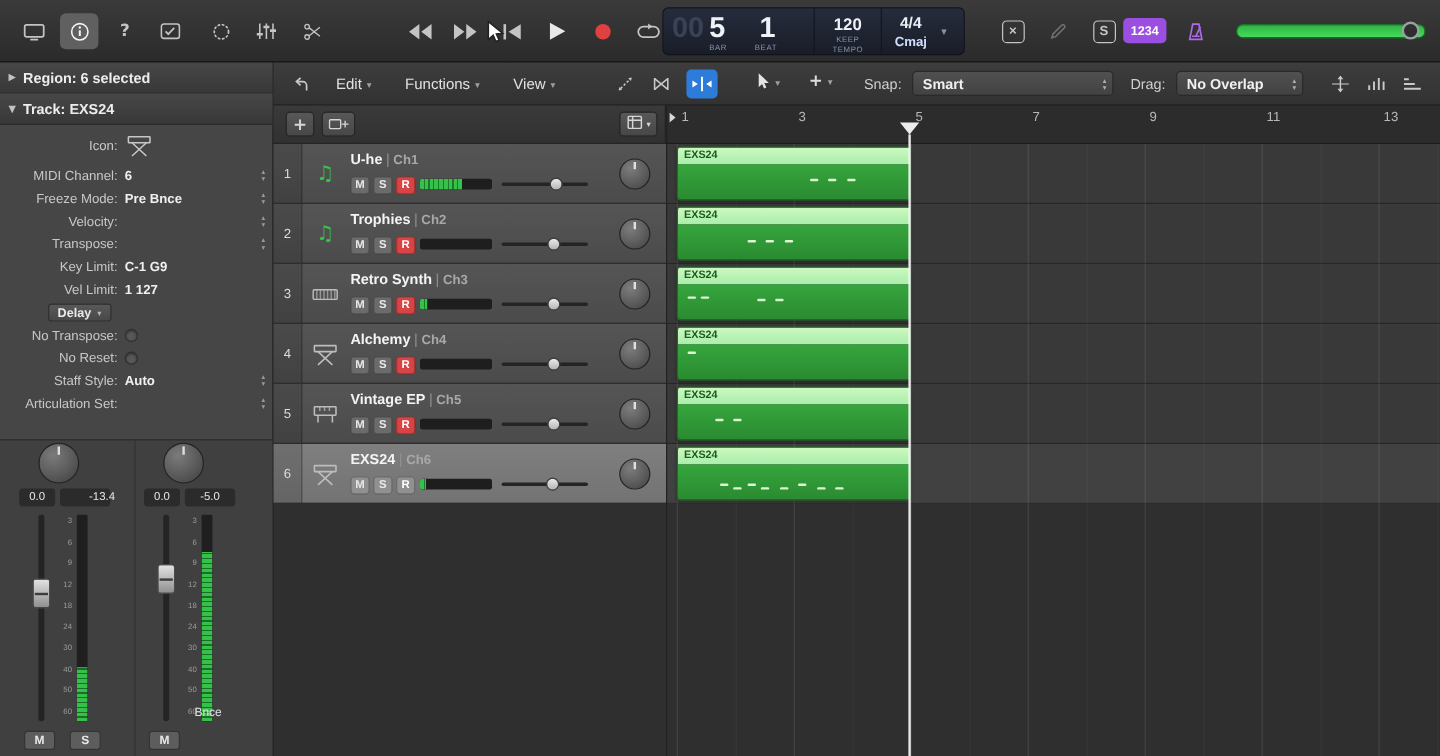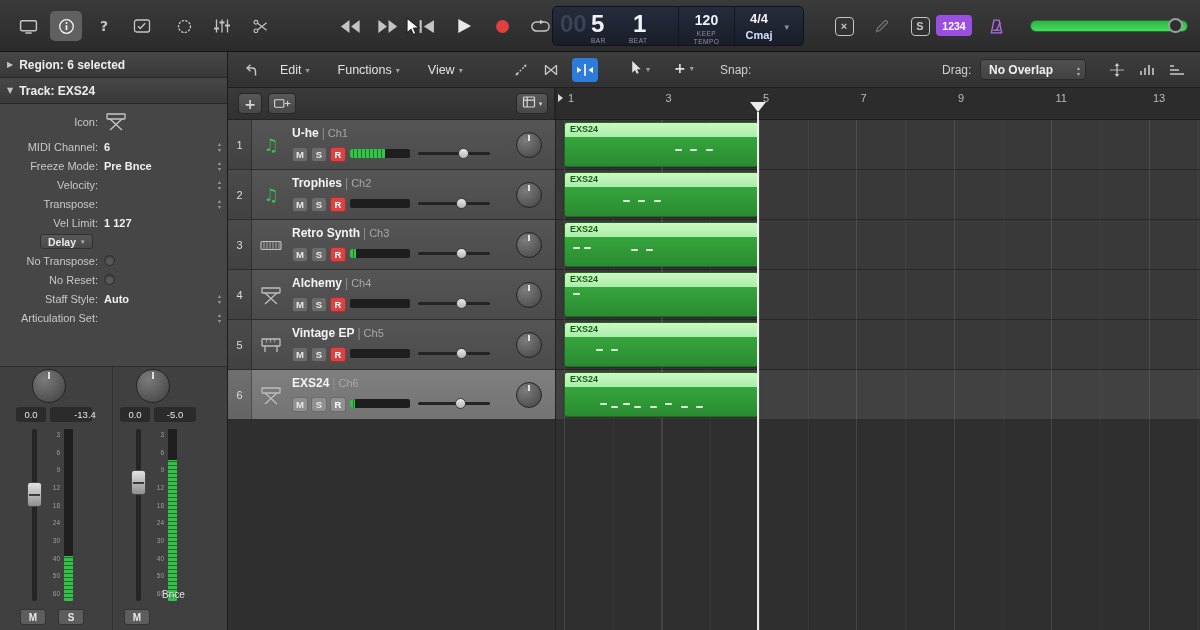--- a/index.html
+++ b/index.html
@@ -71,21 +71,21 @@
 #theader{position:absolute;left:228px;top:88px;width:327px;height:32px;background:linear-gradient(#3a3a3a,#313131);border-bottom:1px solid #242424;border-right:1px solid #232323;z-index:10}
 .hbtn{position:absolute;top:5px;height:21px;border-radius:4px;background:linear-gradient(#585858,#474747);border:1px solid #272727;color:#d6d6d6;display:flex;align-items:center;justify-content:center;gap:3px}
 #trackheads{position:absolute;left:228px;top:120px;width:327px;height:300px;border-right:1px solid #232323;z-index:10}
 .trow{position:absolute;left:0;width:327px;height:50px;background:linear-gradient(#555,#4b4b4b);border-bottom:1px solid #2d2d2d}
 .trow.sel{background:linear-gradient(#7f7f7f,#737373)}
 .tnum{position:absolute;left:0;top:0;width:24px;height:100%;display:flex;align-items:center;justify-content:center;font-size:11px;color:#dcdcdc;background:rgba(0,0,0,.12);border-right:1px solid rgba(0,0,0,.28)}
 .tic{position:absolute;left:28px;top:10px;width:30px;height:30px;display:flex;align-items:center;justify-content:center;color:#bdbdbd}
 .noteglyph{font-family:"DejaVu Sans",sans-serif;font-size:17px;color:#3cc24f}
 .tname{position:absolute;left:64px;top:6px;font-size:12px;color:#f4f4f4;font-weight:bold;white-space:nowrap}
 .tname .sep{color:#909090;font-weight:normal;padding:0 3px}
-.tname .chan{color:#a8a8a8;font-weight:normal;font-size:11px}
+.tname .chan{color:#a8a8a8;font-weight:bold;font-size:11px}
 .tbtn{position:absolute;top:27px;width:16px;height:15px;border-radius:3px;background:#6b6b6b;color:#e9e9e9;font-size:9.5px;font-weight:bold;display:flex;align-items:center;justify-content:center;border:1px solid rgba(0,0,0,.25)}
 .trow.sel .tbtn{background:#909090}
 .tbtn.rec{background:#d84444;color:#fff}
 .tmeter{position:absolute;left:122px;top:29px;width:60px;height:9px;background:#1e1e1e;border-radius:2px;overflow:hidden}
 .tmfill{position:absolute;left:0;top:0;bottom:0;background:repeating-linear-gradient(to right,#36c14b 0 3px,#1c7a2c 3px 4px)}
 .tslider{position:absolute;left:190px;top:32px;width:72px;height:3px;background:#242424;border-radius:2px}
 .tsknob{position:absolute;top:-4px;width:11px;height:11px;border-radius:50%;background:linear-gradient(#eaeaea,#b5b5b5);border:1px solid #3d3d3d}
 .panknob{position:absolute;left:288px;top:12px;width:26px;height:26px;border-radius:50%;background:radial-gradient(circle at 35% 30%,#7d7d7d,#424242);border:1px solid #242424}
 .panknob::after{content:"";position:absolute;left:50%;top:2px;width:2px;height:6px;background:#e0e0e0;transform:translateX(-50%)}
 
@@ -284,20 +284,24 @@
             <span>▾</span>
           </span>
         </div>
         <div class="frow" data-name="field-transpose">
           <span class="flabel" data-name="field-label">Transpose:</span>
           <span class="fvalue" data-name="field-value"></span>
           <span class="stepper" data-name="stepper-icon">
             <span>▴</span>
             <span>▾</span>
           </span>
+        </div>
+        <div class="frow" data-name="field-key-limit">
+          <span class="flabel" data-name="field-label">Key Limit:</span>
+          <span class="fvalue" data-name="field-value">C-1 G9</span>
         </div>
         <div class="frow" data-name="field-vel-limit">
           <span class="flabel" data-name="field-label">Vel Limit:</span>
           <span class="fvalue" data-name="field-value">1 127</span>
         </div>
         <div class="frow" data-name="field-delay">
           <div class="fdrop" data-name="delay-dropdown">
             <span data-name="dropdown-label">Delay</span>
             <span class="chev" data-name="chevron-down-icon">▾</span>
           </div>
@@ -425,20 +429,27 @@
       <span data-name="pointer-tool-icon"><svg viewBox="0 0 12 16" width="12" height="15">
             <path d="M2 1v12.5l3-2.8 1.8 4 2-.9-1.8-4H11z" fill="#e4e4e4"></path>
           </svg></span>
       <span class="chev" data-name="chevron-down-icon">▾</span>
     </span>
     <span class="tool" style="left:446px" data-name="command-click-tool-menu">
       <span class="glyph14" data-name="plus-tool-icon">+</span>
       <span class="chev" data-name="chevron-down-icon">▾</span>
     </span>
     <span class="label12" style="left:492px" data-name="snap-label">Snap:</span>
+    <div class="dropdown" style="left:532px;width:168px" data-name="snap-dropdown">
+      <span data-name="snap-value">Smart</span>
+      <span class="dstep" data-name="stepper-icon">
+          <span>▴</span>
+          <span>▾</span>
+        </span>
+    </div>
     <span class="label12" style="left:714px" data-name="drag-label">Drag:</span>
     <div class="dropdown" style="left:752px;width:106px" data-name="drag-dropdown">
       <span data-name="drag-value">No Overlap</span>
       <span class="dstep" data-name="stepper-icon">
           <span>▴</span>
           <span>▾</span>
         </span>
     </div>
     <span class="aticon" style="left:876px" data-name="auto-zoom-icon">
         <svg viewBox="0 0 18 14" width="18" height="14">

